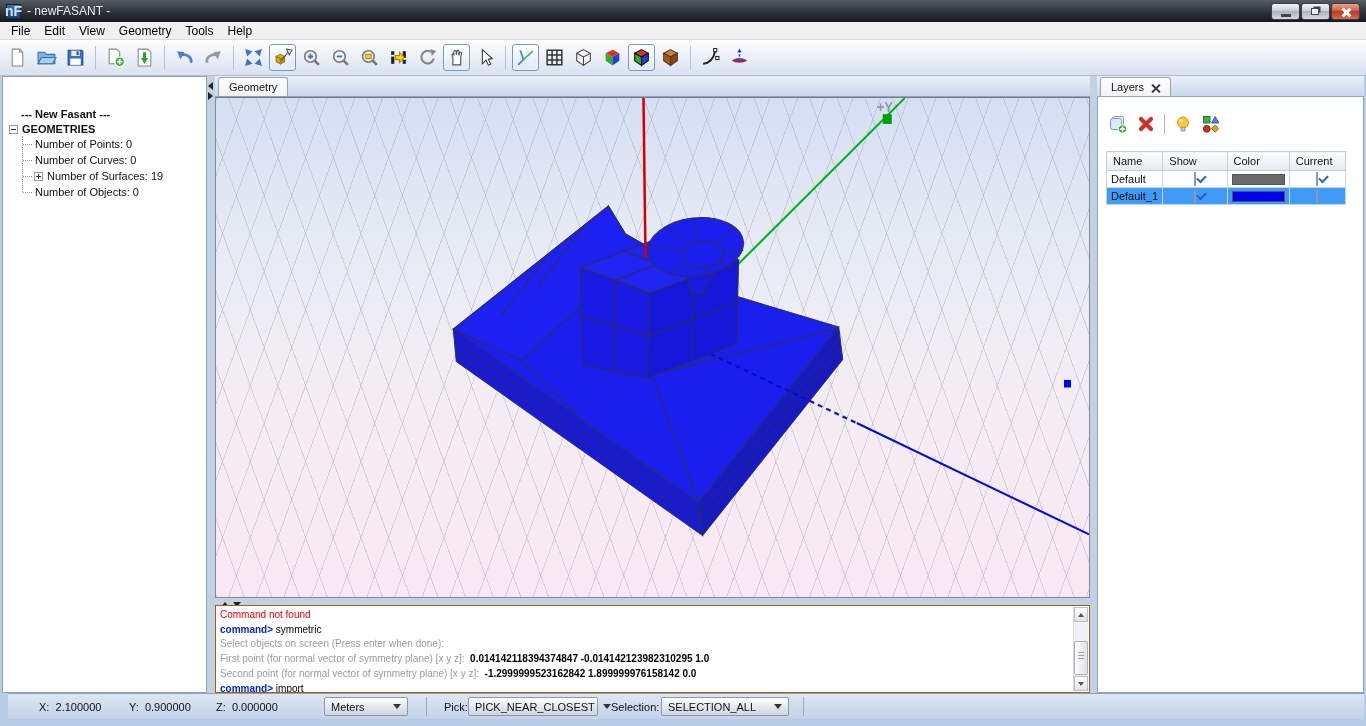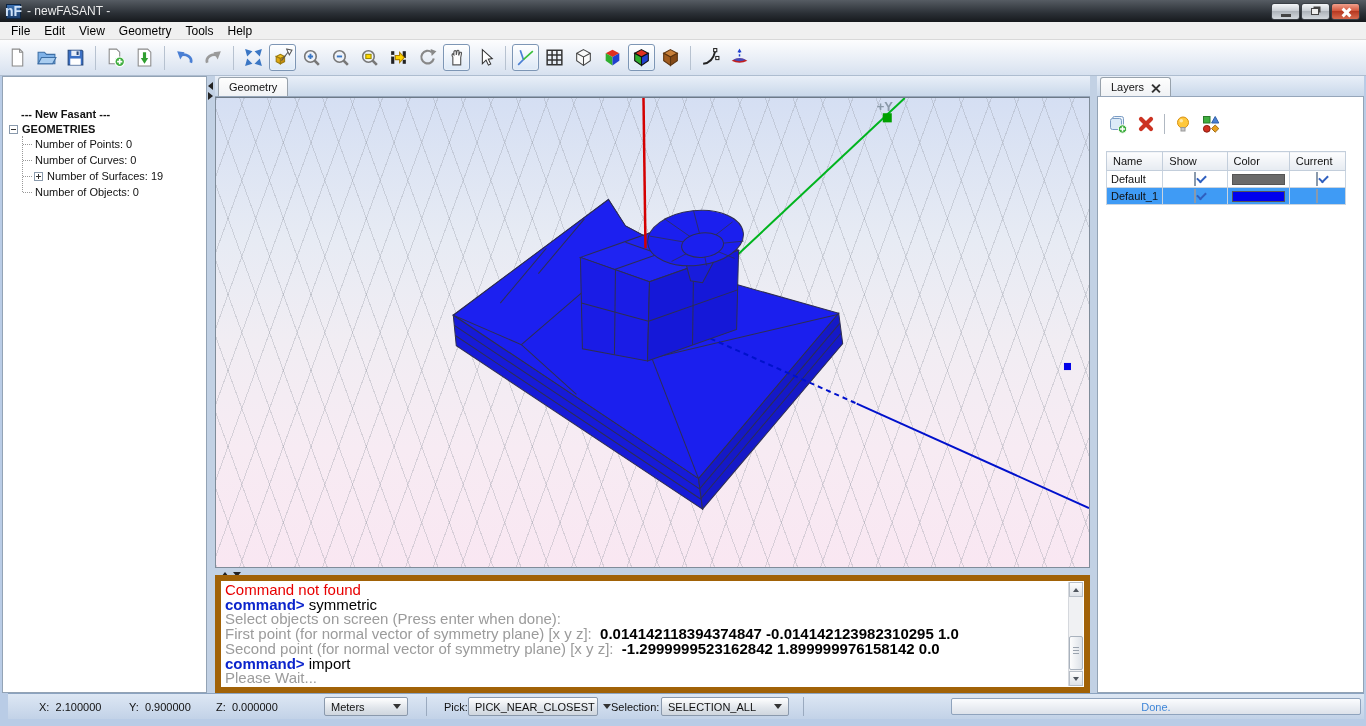--- a/index.html
+++ b/index.html
@@ -57,21 +57,21 @@
       repeating-linear-gradient(70deg, rgba(148,153,164,.33) 0 1px, transparent 1px 26px),
       linear-gradient(180deg,#d5dff3 0%,#e7ebf4 30%,#f1edf3 52%,#f7ebf3 75%,#f9e7f2 100%);
   }
   .viewport svg.scene { position:absolute; inset:0; width:100%; height:100%; }
 
   
   .hsplit { height:7px; position:relative; }
   .hsplit .arrs { position:absolute; left:4px; top:-1px; }
 
   
-  .console { height:118px; background:#fff; border:6px solid #a16207; position:relative; font-size:15px; line-height:14.7px; overflow:hidden; }
+  .console { height:88px; background:#fff; border:1px solid #a16207; position:relative; font-size:10px; line-height:14.7px; overflow:hidden; }
   .console .lines { padding:2px 20px 2px 4px; }
   .c-err { color:#e80000; }
   .c-info { color:#9b9b9b; }
   .c-prompt { color:#0b24cc; font-weight:bold; }
   .c-cmd { color:#000; }
   .c-val { color:#000; font-weight:bold; }
   .scrollbar-v { position:absolute; top:1px; right:1px; bottom:1px; width:15px; background:#f0f1f3; border-left:1px solid #d5d8dd; }
   .sb-arrow { height:15px; display:flex; align-items:center; justify-content:center; background:linear-gradient(#fdfdfd,#dfe3e8); border:1px solid #b8bfc8; }
   .sb-arrow.bottom { position:absolute; bottom:0; left:0; right:0; }
   .sb-arrow .tri.u,.sb-arrow .tri.d { border-left-width:3.5px; border-right-width:3.5px; border-bottom-width:4px; border-top-width:4px; margin:0; }
@@ -529,17 +529,14 @@
   <div class="dropdown" style="left:460px; width:130px">
     <span class="dd-label">PICK_NEAR_CLOSEST</span>
       <span class="dd-arrow"></span>
   </div>
   <span class="sb-item" style="left:603px">Selection:</span>
   <div class="dropdown" style="left:653px; width:128px">
     <span class="dd-label">SELECTION_ALL</span>
       <span class="dd-arrow"></span>
   </div>
   <span class="sb-sep" style="left:795px"></span>
-  <div class="progress">
-      <span>Done.</span>
-    </div>
 </div>
 <div class="bottom-frame"></div>
 
 </body></html>

